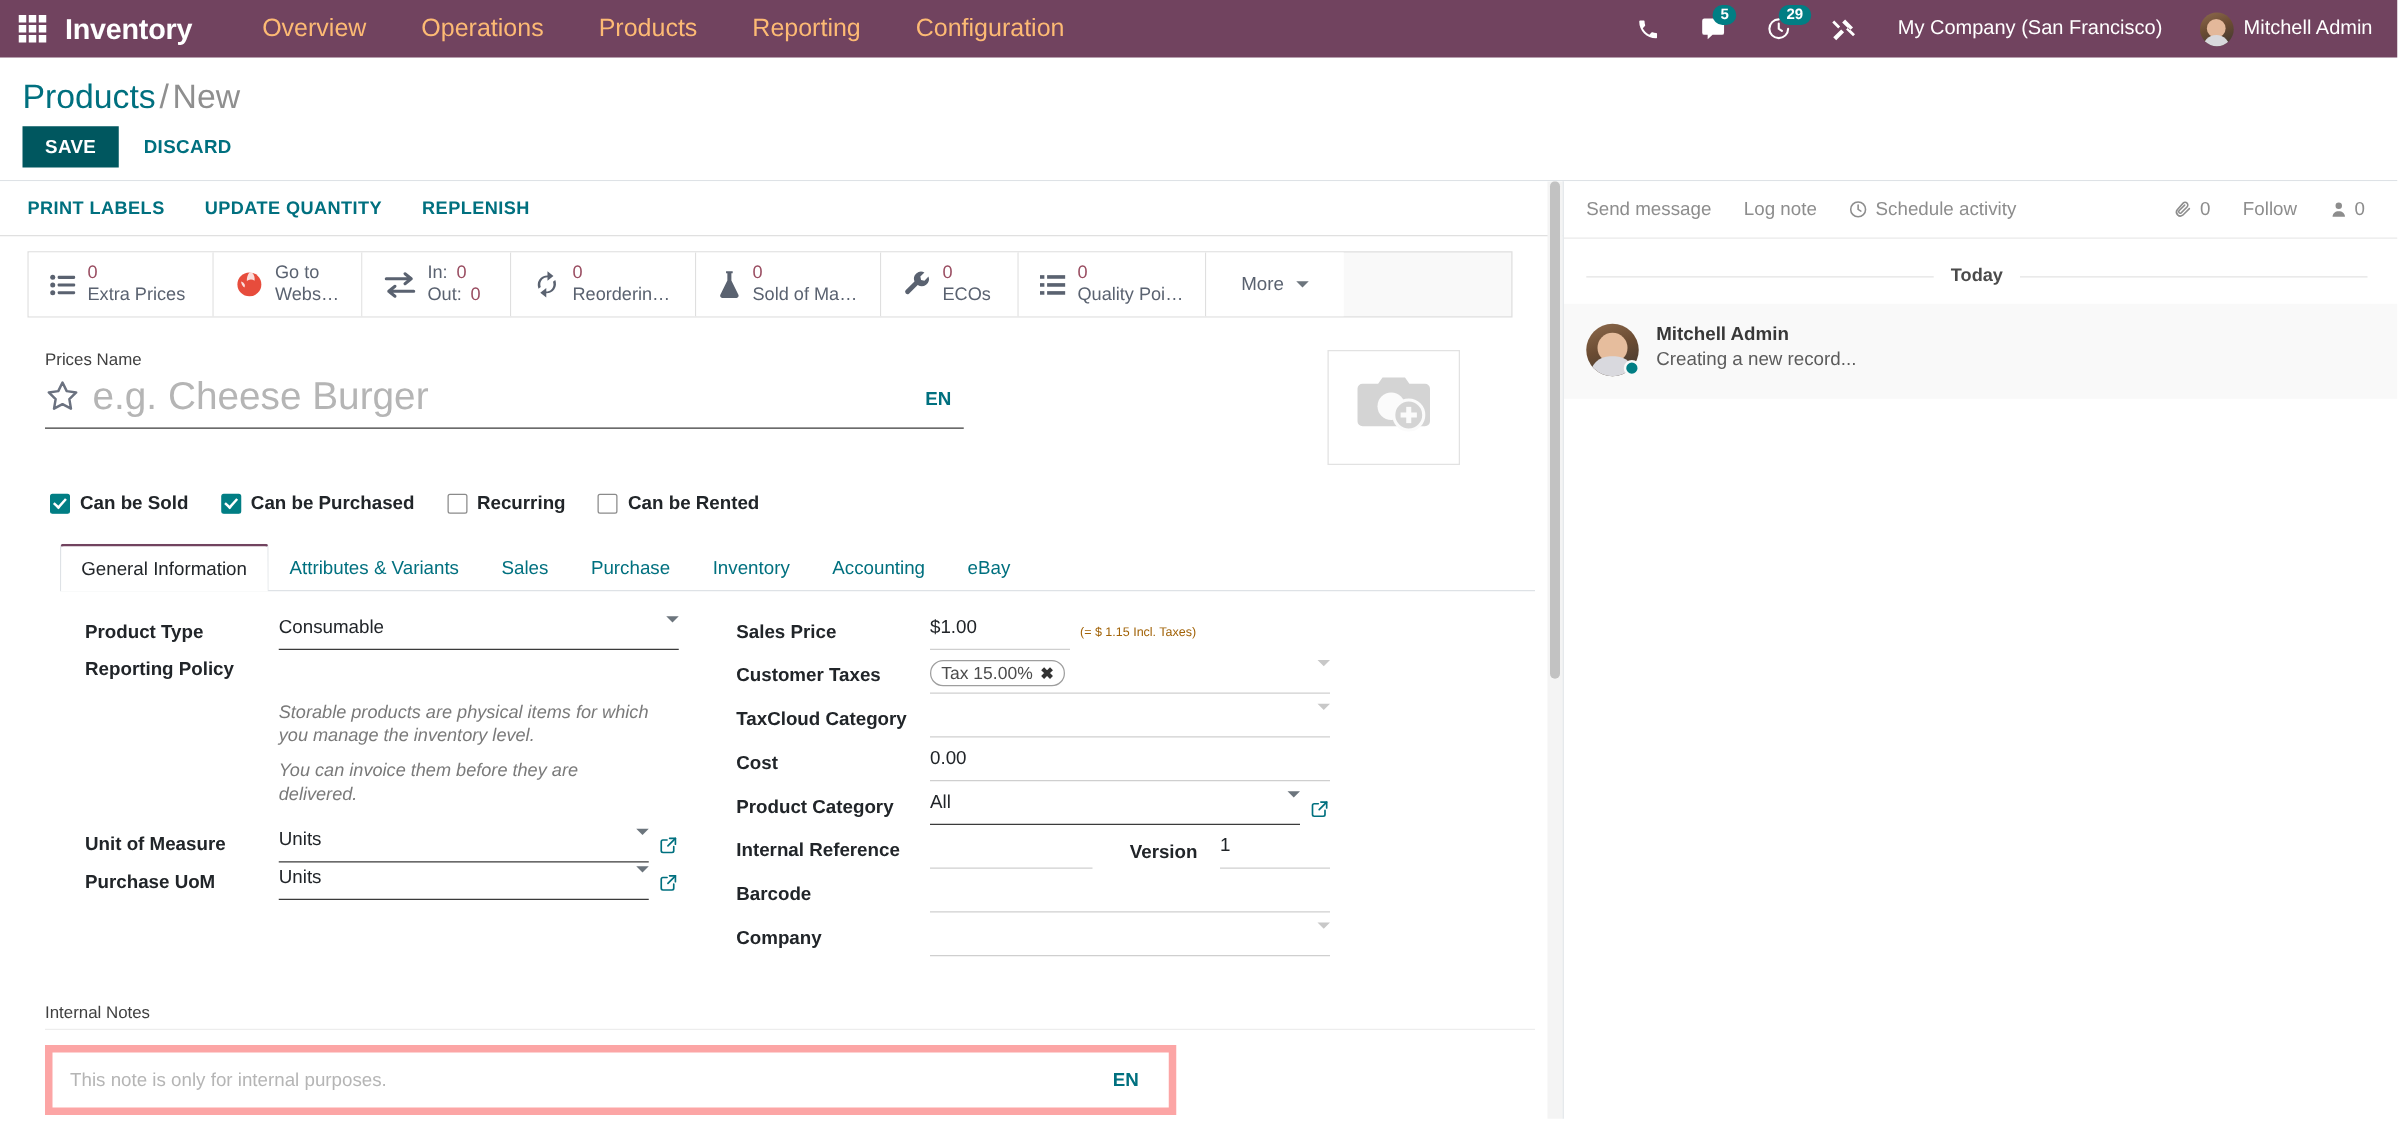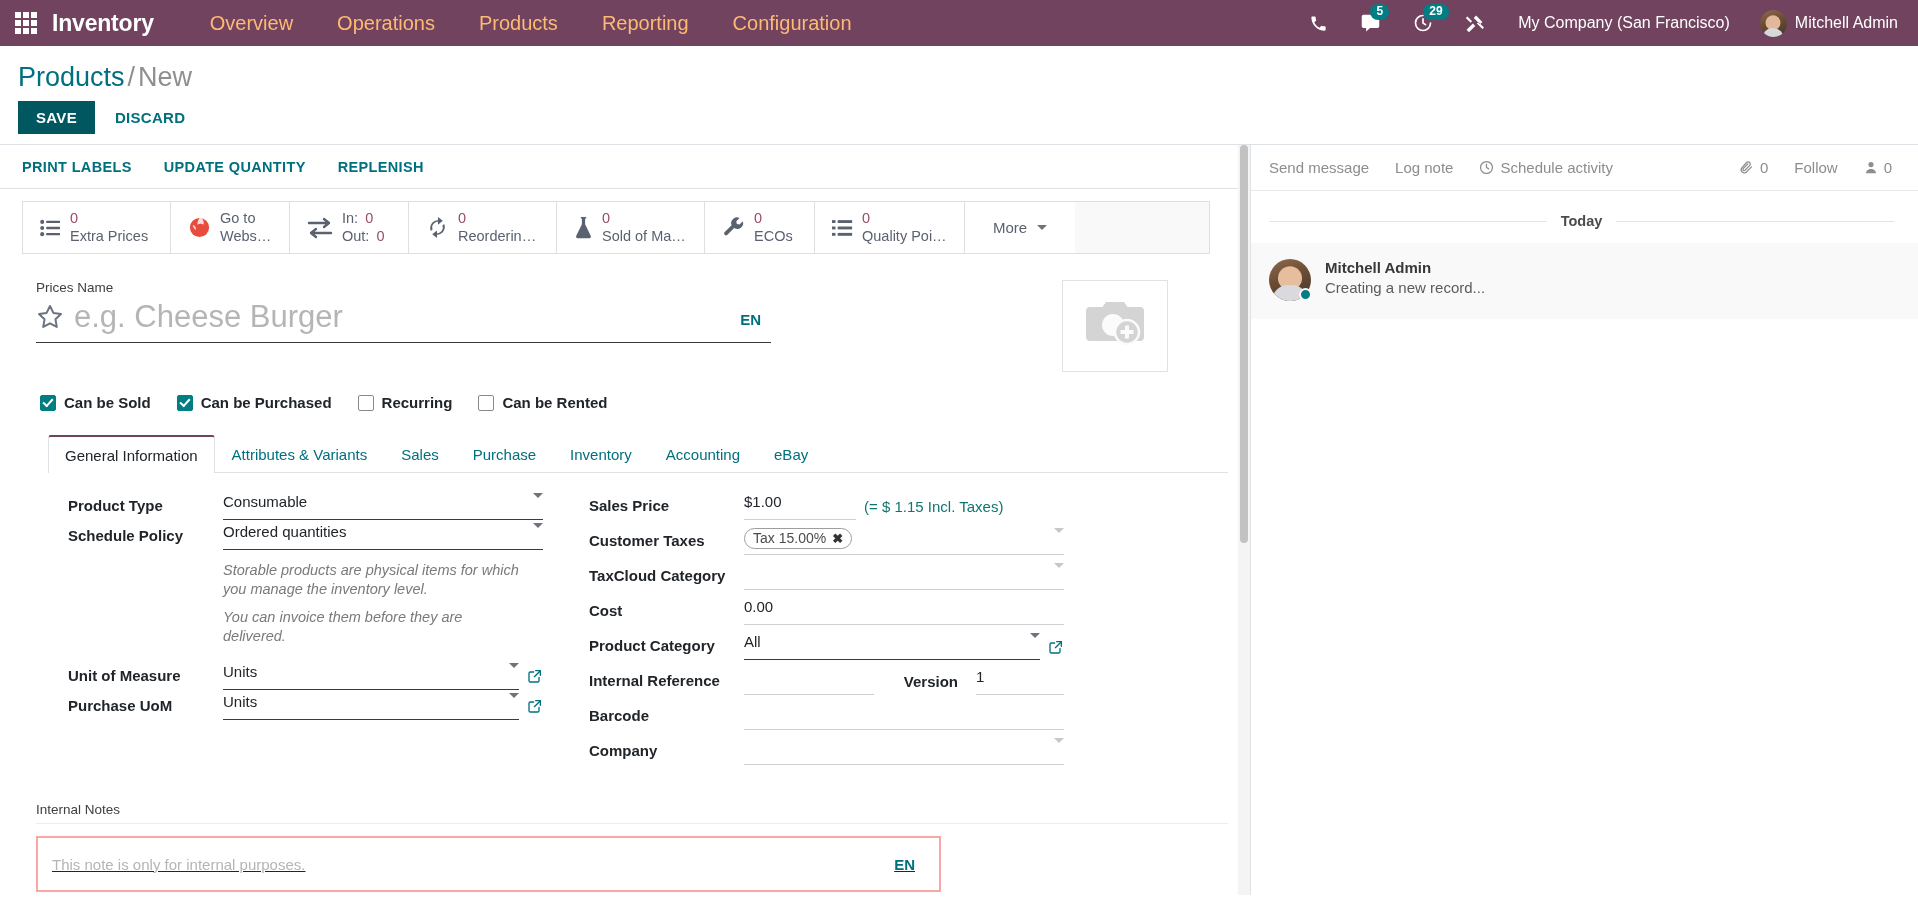--- a/index.html
+++ b/index.html
@@ -344,49 +344,48 @@
   .ext-ico { color: #00707f; cursor: pointer; flex: 0 0 auto; display: flex; }
   .hint {
     font-size: 14.5px;
     color: #7a7a7a;
     font-style: italic;
     line-height: 1.32;
     max-width: 300px;
   }
   .hint-block { padding: 8px 0 10px 0; }
   .hint-block .hint + .hint { margin-top: 9px; }
-  .price-extra { font-size: 15px; color: #0f766e; white-space: nowrap; text-align: right; }
+  .price-extra { font-size: 10px; color: #a16207; white-space: nowrap; text-align: right; }
   .tag {
     display: inline-flex; align-items: center; gap: 6px;
     border: 1px solid #9e9e9e;
     border-radius: 11px;
     padding: 1px 8px 2px;
     font-size: 14px;
     color: #4c4c4c;
     background: #fff;
   }
   .tag-x { cursor: pointer; font-weight: 700; font-size: 13px; color: #333; }
   .version-lbl {
     font-size: 15px; font-weight: 700; color: #212529;
     padding: 0 10px 0 22px; white-space: nowrap;
   }
 
   
   .notes-zone { padding: 34px 22px 0 36px; }
   .notes-label { font-size: 13.5px; color: #404040; margin-bottom: 6px; }
   .notes-rule { border-top: 1px solid #ededed; }
   .notes-box {
-    border: 2px solid #fca5a5;
+    border: 6px solid #fca5a5;
     height: 56px;
     margin-top: 12px;
     width: 905px;
     display: flex; align-items: center;
     padding: 0 14px;
     cursor: text;
-    text-decoration: underline;
   }
   .notes-ph { color: #b5b5b5; font-size: 15px; flex: 1; }
 
   
   .scrollbar {
     position: absolute;
     right: 0; top: 0;
     width: 12px; height: 751px;
     background: #f4f4f4;
     cursor: pointer;
@@ -711,27 +710,21 @@
           <div class="flabel">Product Type</div>
           <div class="fval">
             <div class="underline dark">
               <span>Consumable</span>
               <span class="caret"></span>
             </div>
           </div>
         </div>
 
         <div class="frow">
-          <div class="flabel">Schedule Policy</div>
-          <div class="fval">
-            <div class="underline dark">
-              <span>Ordered quantities</span>
-              <span class="caret"></span>
-            </div>
-          </div>
+          <div class="flabel">Reporting Policy</div>
         </div>
 
         <div class="frow">
           <div class="flabel"></div>
           <div class="fval">
             <div class="hint-block">
               <div class="hint">Storable products are physical items for which you manage the inventory level.</div>
               <div class="hint">You can invoice them before they are delivered.</div>
             </div>
           </div>

